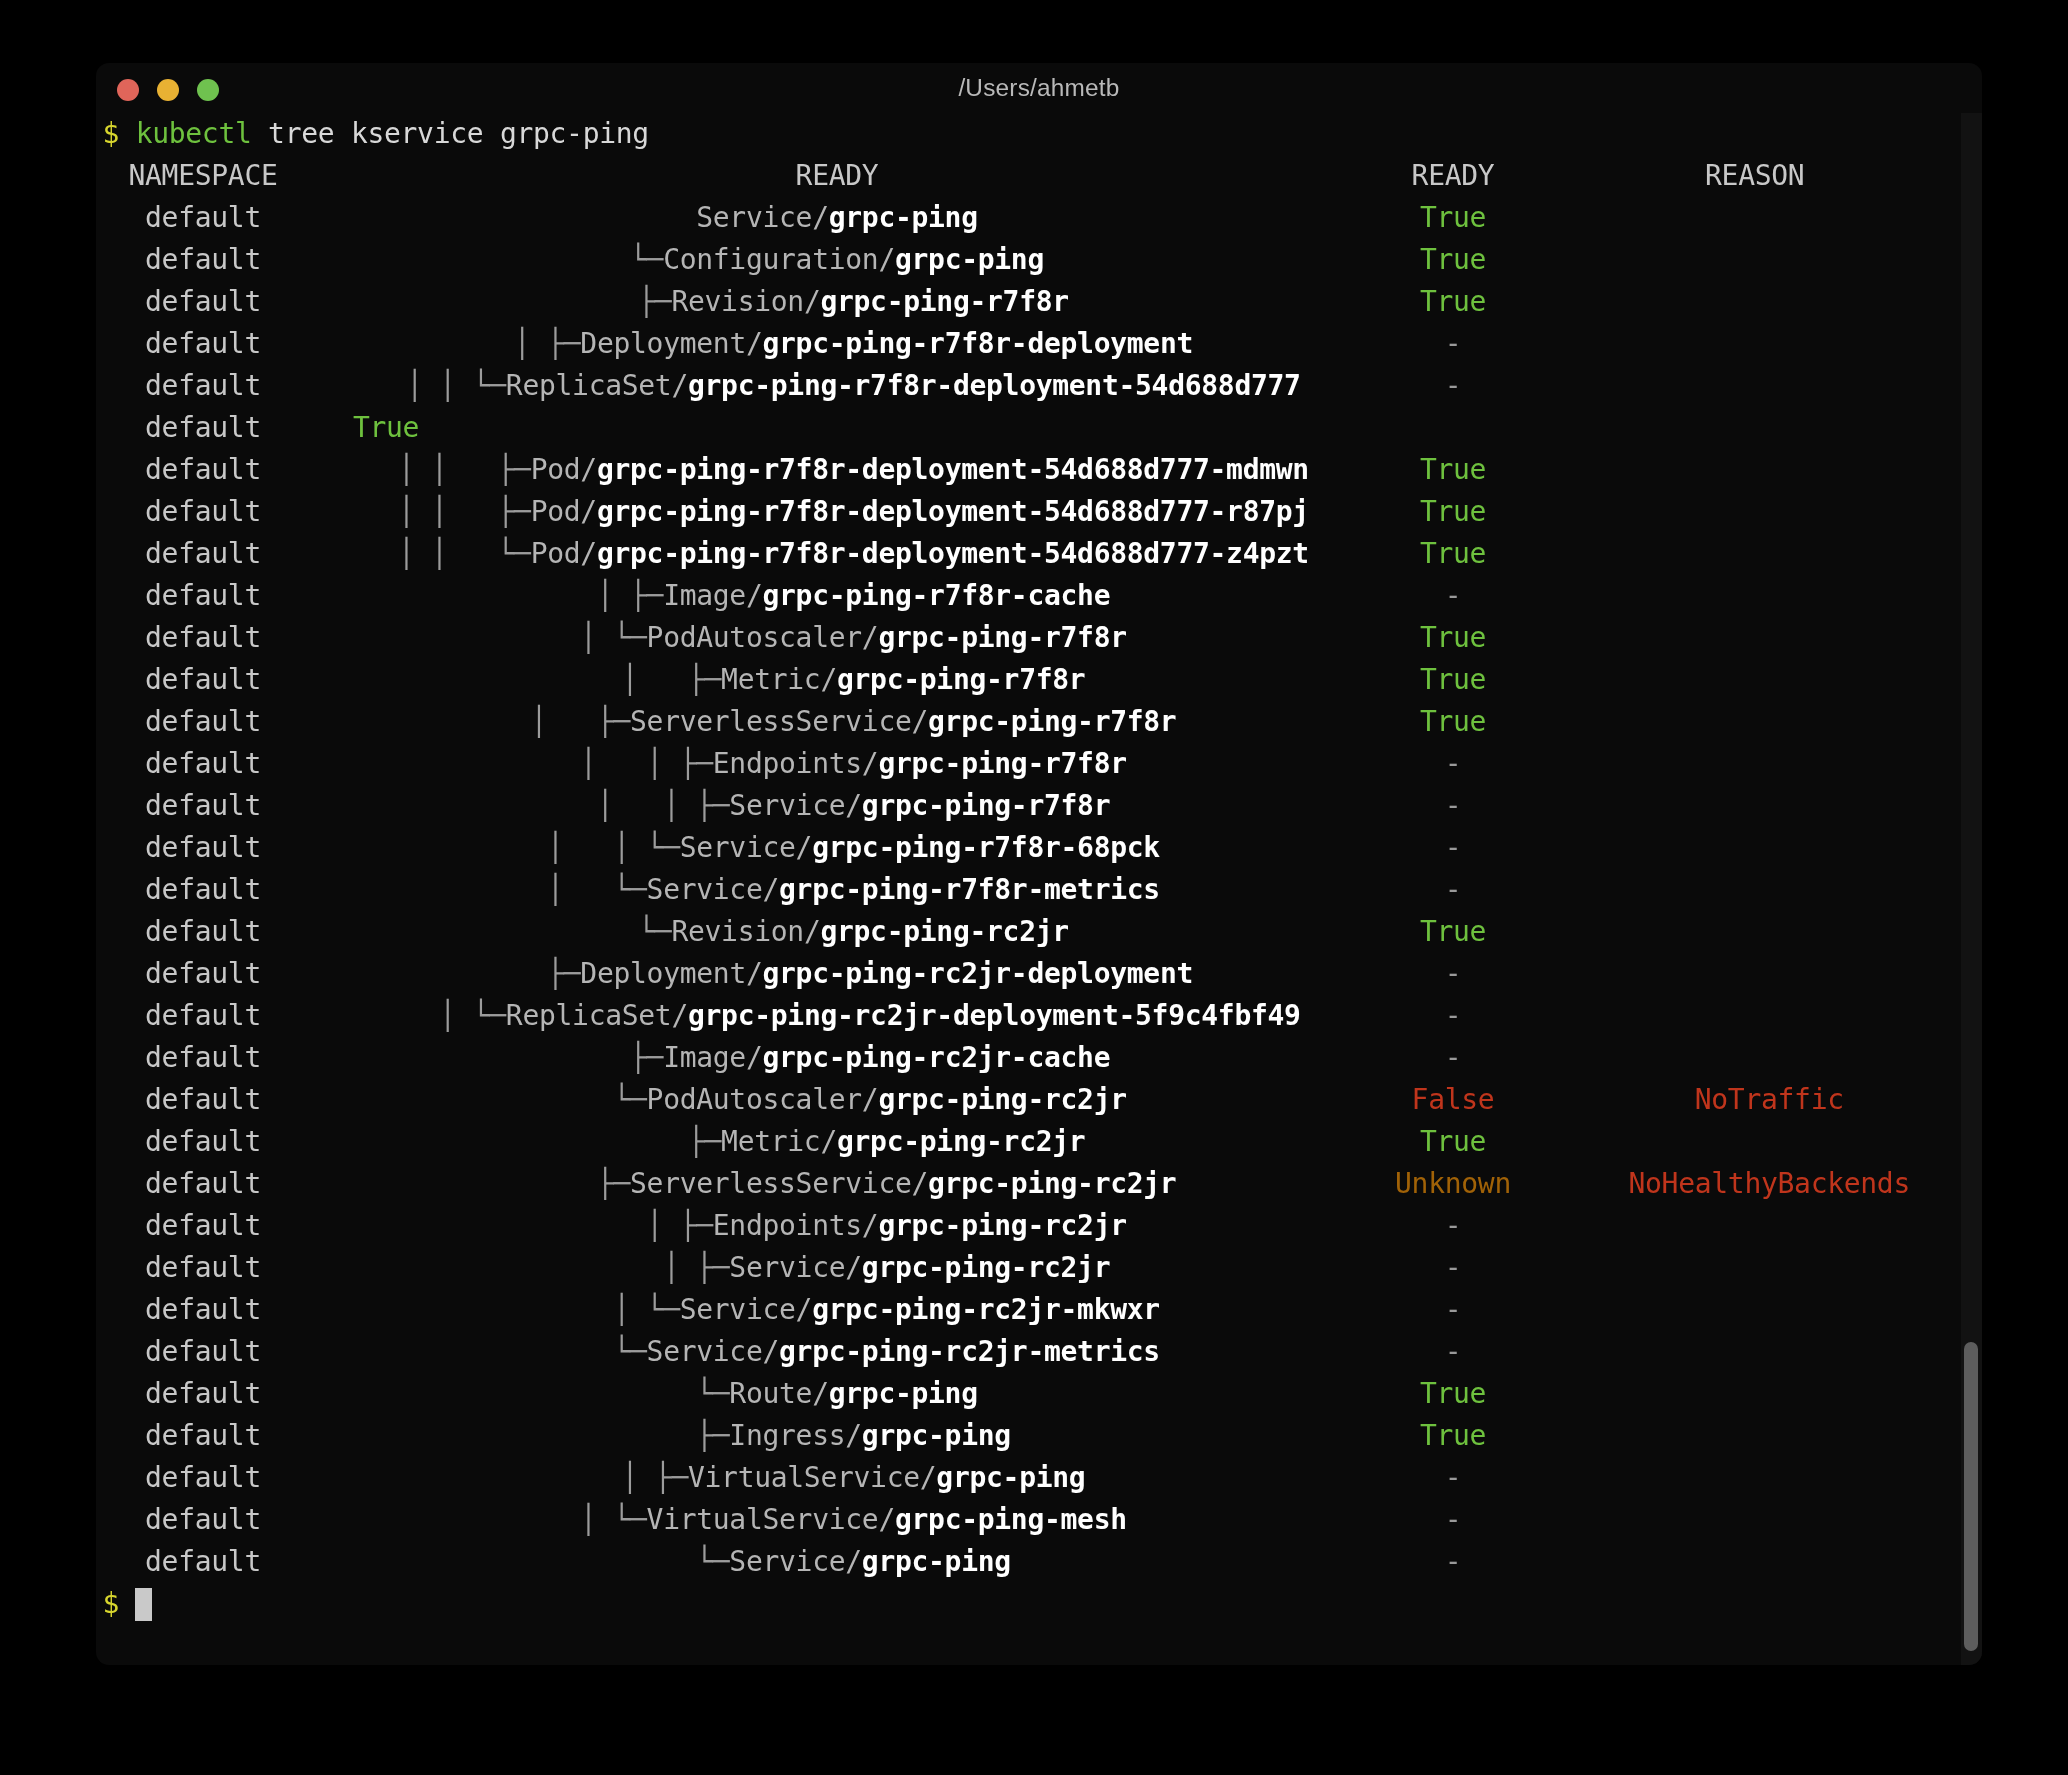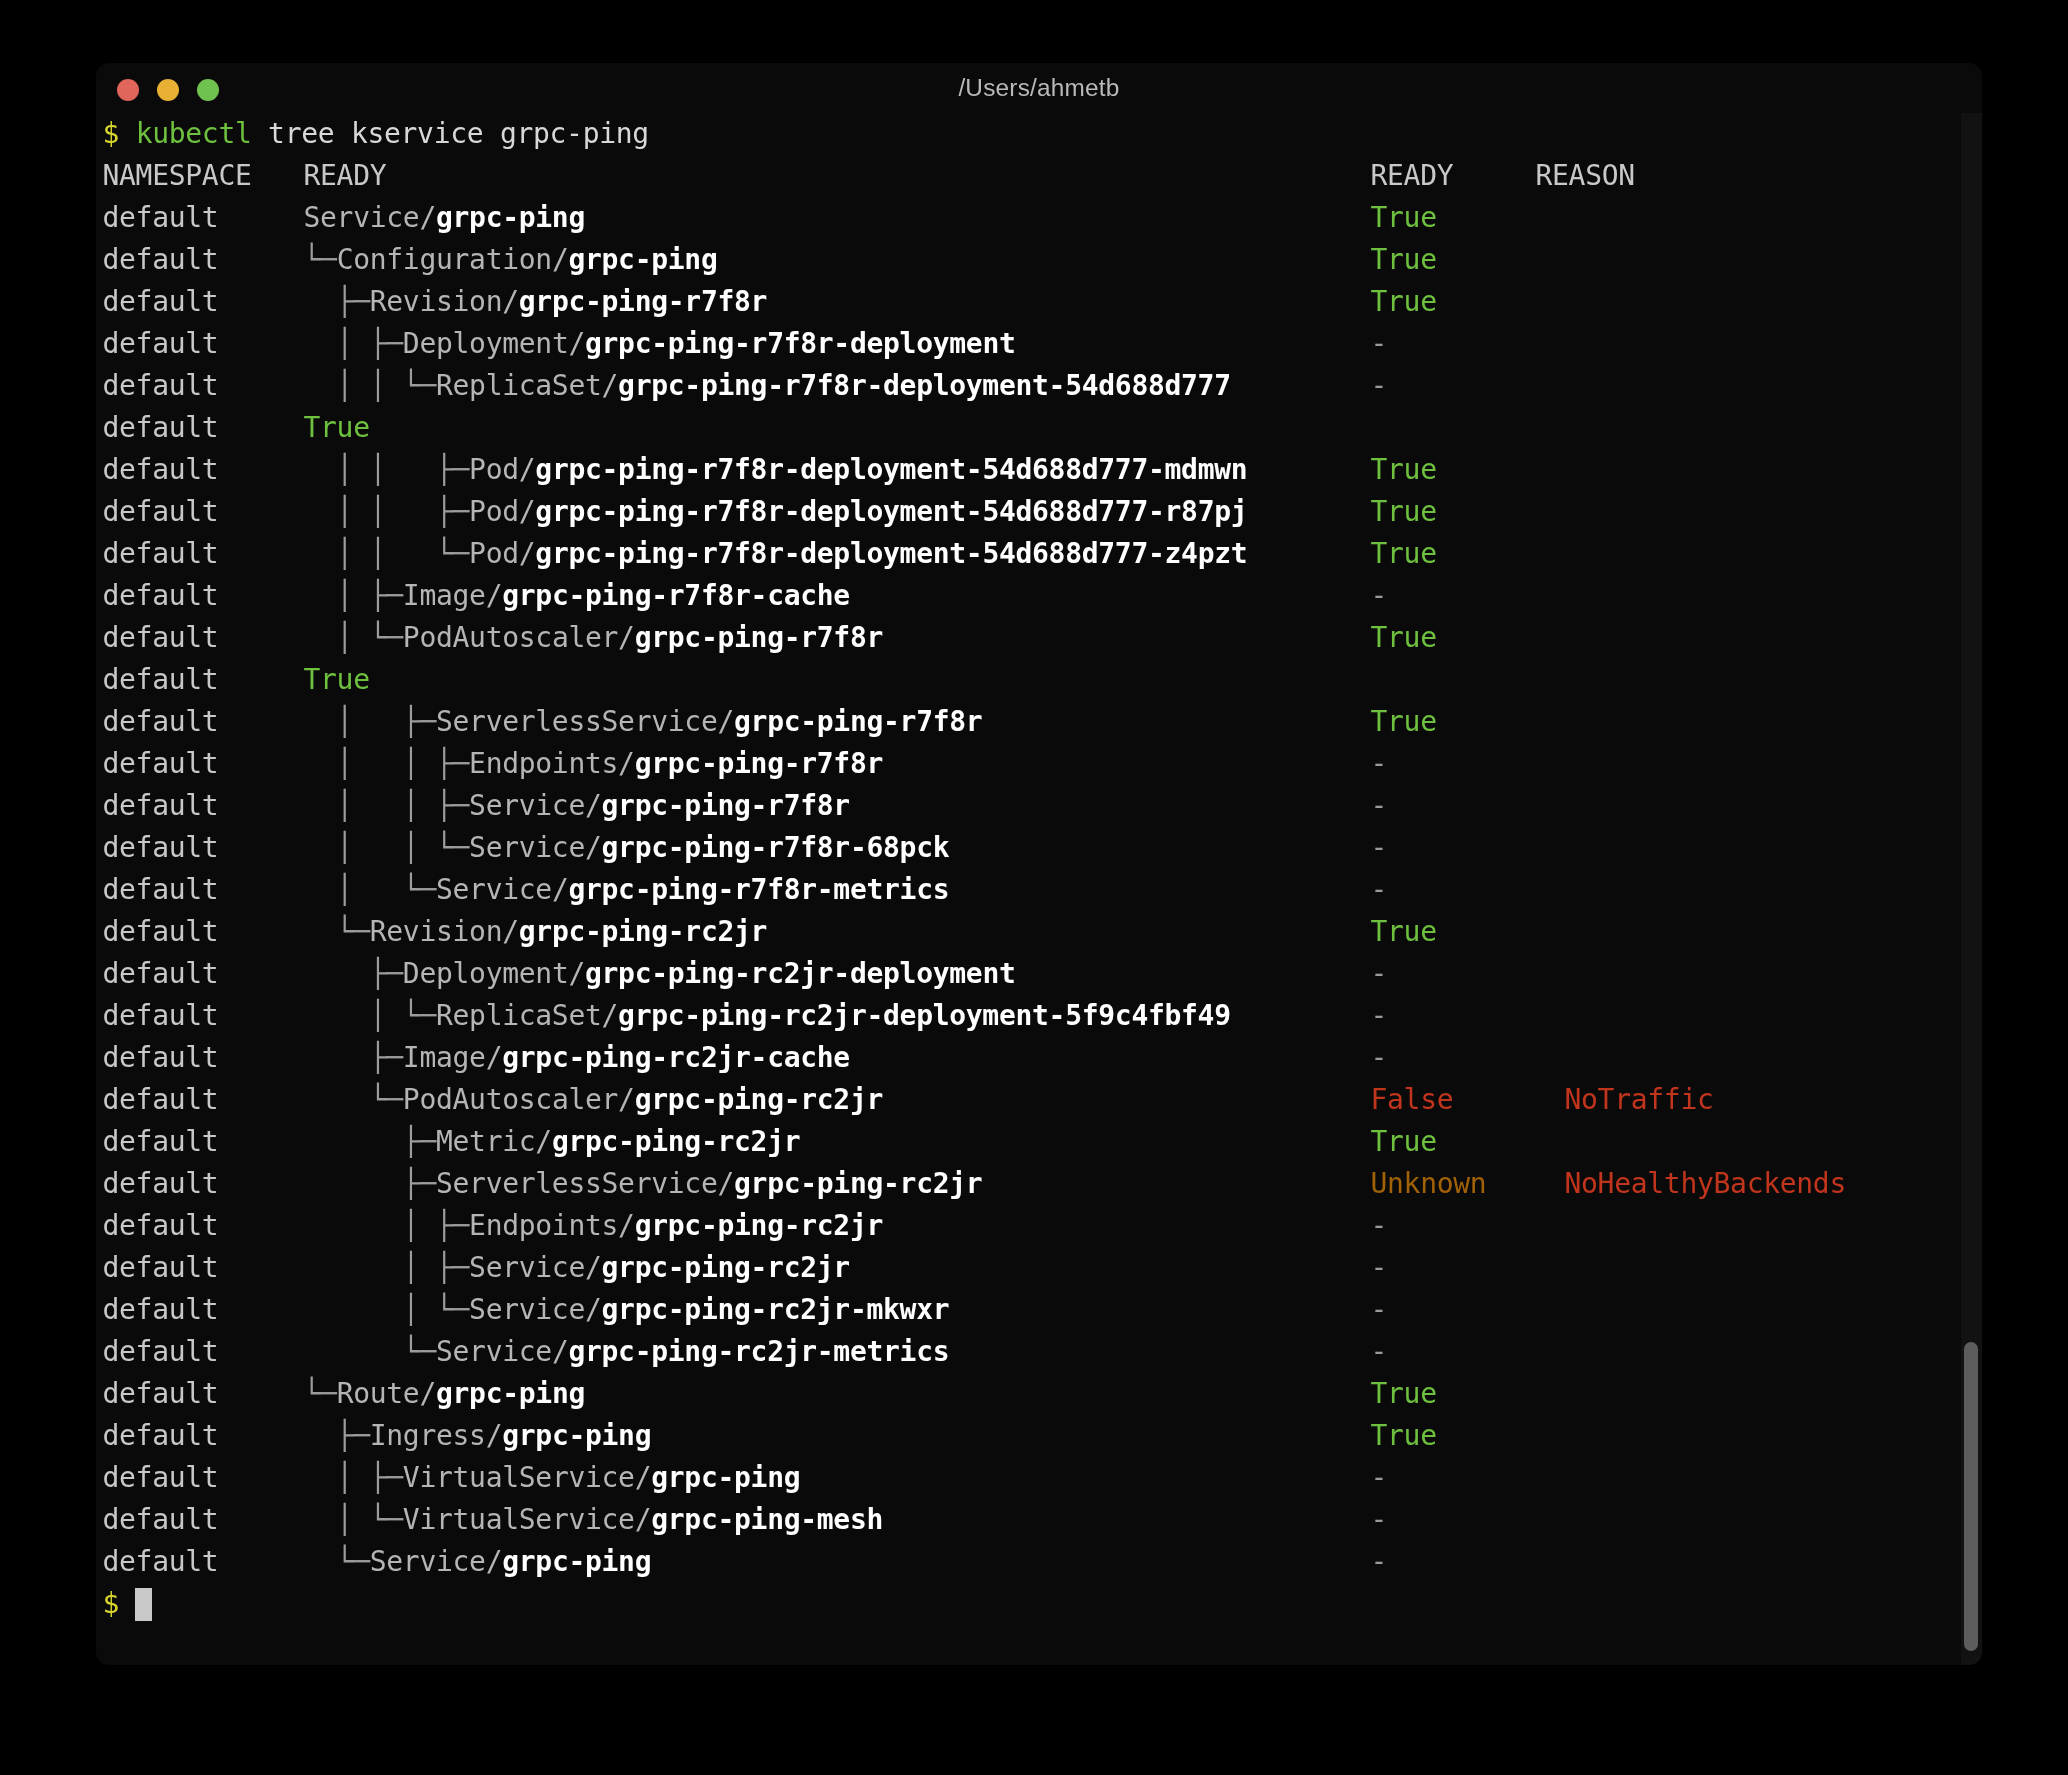--- a/index.html
+++ b/index.html
@@ -82,20 +82,21 @@
     padding-left: 6.5px;
   }
   .sym-prompt { color: #d8d62e; }
   .cmd-bin    { color: #6ec13e; }
   .cmd-arg    { color: #d8d8d8; }
 
   
   #tree-table {
     display: block;
     padding-left: 6.5px;
+    text-align: center;
   }
   .row {
     display: flex;
     align-items: baseline;
     height: 42px;
     font-family: "DejaVu Sans Mono", monospace;
     font-size: 28px;
     line-height: 42px;
     white-space: pre;
     letter-spacing: -0.3px;
@@ -199,21 +200,21 @@
           <div class="row"><span class="col-ns">default</span><span class="col-name"><span class="treeprefix">└─</span><span class="kind">Configuration</span><span class="slash">/</span><span class="rname">grpc-ping</span></span><span class="col-ready st-true">True</span><span class="col-reason rs-text"></span></div>
           <div class="row"><span class="col-ns">default</span><span class="col-name"><span class="treeprefix">  ├─</span><span class="kind">Revision</span><span class="slash">/</span><span class="rname">grpc-ping-r7f8r</span></span><span class="col-ready st-true">True</span><span class="col-reason rs-text"></span></div>
           <div class="row"><span class="col-ns">default</span><span class="col-name"><span class="treeprefix">  │ ├─</span><span class="kind">Deployment</span><span class="slash">/</span><span class="rname">grpc-ping-r7f8r-deployment</span></span><span class="col-ready st-dash">-</span><span class="col-reason rs-text"></span></div>
           <div class="row"><span class="col-ns">default</span><span class="col-name"><span class="treeprefix">  │ │ └─</span><span class="kind">ReplicaSet</span><span class="slash">/</span><span class="rname">grpc-ping-r7f8r-deployment-54d688d777</span></span><span class="col-ready st-dash">-</span><span class="col-reason rs-text"></span></div>
           <div class="row"><span class="col-ns">default</span><span class="col-ready st-true">True</span><span class="col-reason rs-text"></span></div>
           <div class="row"><span class="col-ns">default</span><span class="col-name"><span class="treeprefix">  │ │   ├─</span><span class="kind">Pod</span><span class="slash">/</span><span class="rname">grpc-ping-r7f8r-deployment-54d688d777-mdmwn</span></span><span class="col-ready st-true">True</span><span class="col-reason rs-text"></span></div>
           <div class="row"><span class="col-ns">default</span><span class="col-name"><span class="treeprefix">  │ │   ├─</span><span class="kind">Pod</span><span class="slash">/</span><span class="rname">grpc-ping-r7f8r-deployment-54d688d777-r87pj</span></span><span class="col-ready st-true">True</span><span class="col-reason rs-text"></span></div>
           <div class="row"><span class="col-ns">default</span><span class="col-name"><span class="treeprefix">  │ │   └─</span><span class="kind">Pod</span><span class="slash">/</span><span class="rname">grpc-ping-r7f8r-deployment-54d688d777-z4pzt</span></span><span class="col-ready st-true">True</span><span class="col-reason rs-text"></span></div>
           <div class="row"><span class="col-ns">default</span><span class="col-name"><span class="treeprefix">  │ ├─</span><span class="kind">Image</span><span class="slash">/</span><span class="rname">grpc-ping-r7f8r-cache</span></span><span class="col-ready st-dash">-</span><span class="col-reason rs-text"></span></div>
           <div class="row"><span class="col-ns">default</span><span class="col-name"><span class="treeprefix">  │ └─</span><span class="kind">PodAutoscaler</span><span class="slash">/</span><span class="rname">grpc-ping-r7f8r</span></span><span class="col-ready st-true">True</span><span class="col-reason rs-text"></span></div>
-          <div class="row"><span class="col-ns">default</span><span class="col-ready st-true">True</span><span class="col-reason rs-text"></span></div>
+          <div class="row"><span class="col-ns">default</span><span class="col-name"><span class="treeprefix">  │   ├─</span><span class="kind">Metric</span><span class="slash">/</span><span class="rname">grpc-ping-r7f8r</span></span><span class="col-ready st-true">True</span><span class="col-reason rs-text"></span></div>
           <div class="row"><span class="col-ns">default</span><span class="col-name"><span class="treeprefix">  │   ├─</span><span class="kind">ServerlessService</span><span class="slash">/</span><span class="rname">grpc-ping-r7f8r</span></span><span class="col-ready st-true">True</span><span class="col-reason rs-text"></span></div>
           <div class="row"><span class="col-ns">default</span><span class="col-name"><span class="treeprefix">  │   │ ├─</span><span class="kind">Endpoints</span><span class="slash">/</span><span class="rname">grpc-ping-r7f8r</span></span><span class="col-ready st-dash">-</span><span class="col-reason rs-text"></span></div>
           <div class="row"><span class="col-ns">default</span><span class="col-name"><span class="treeprefix">  │   │ ├─</span><span class="kind">Service</span><span class="slash">/</span><span class="rname">grpc-ping-r7f8r</span></span><span class="col-ready st-dash">-</span><span class="col-reason rs-text"></span></div>
           <div class="row"><span class="col-ns">default</span><span class="col-name"><span class="treeprefix">  │   │ └─</span><span class="kind">Service</span><span class="slash">/</span><span class="rname">grpc-ping-r7f8r-68pck</span></span><span class="col-ready st-dash">-</span><span class="col-reason rs-text"></span></div>
           <div class="row"><span class="col-ns">default</span><span class="col-name"><span class="treeprefix">  │   └─</span><span class="kind">Service</span><span class="slash">/</span><span class="rname">grpc-ping-r7f8r-metrics</span></span><span class="col-ready st-dash">-</span><span class="col-reason rs-text"></span></div>
           <div class="row"><span class="col-ns">default</span><span class="col-name"><span class="treeprefix">  └─</span><span class="kind">Revision</span><span class="slash">/</span><span class="rname">grpc-ping-rc2jr</span></span><span class="col-ready st-true">True</span><span class="col-reason rs-text"></span></div>
           <div class="row"><span class="col-ns">default</span><span class="col-name"><span class="treeprefix">    ├─</span><span class="kind">Deployment</span><span class="slash">/</span><span class="rname">grpc-ping-rc2jr-deployment</span></span><span class="col-ready st-dash">-</span><span class="col-reason rs-text"></span></div>
           <div class="row"><span class="col-ns">default</span><span class="col-name"><span class="treeprefix">    │ └─</span><span class="kind">ReplicaSet</span><span class="slash">/</span><span class="rname">grpc-ping-rc2jr-deployment-5f9c4fbf49</span></span><span class="col-ready st-dash">-</span><span class="col-reason rs-text"></span></div>
           <div class="row"><span class="col-ns">default</span><span class="col-name"><span class="treeprefix">    ├─</span><span class="kind">Image</span><span class="slash">/</span><span class="rname">grpc-ping-rc2jr-cache</span></span><span class="col-ready st-dash">-</span><span class="col-reason rs-text"></span></div>
           <div class="row"><span class="col-ns">default</span><span class="col-name"><span class="treeprefix">    └─</span><span class="kind">PodAutoscaler</span><span class="slash">/</span><span class="rname">grpc-ping-rc2jr</span></span><span class="col-ready st-false">False</span><span class="col-reason rs-text">NoTraffic</span></div>

